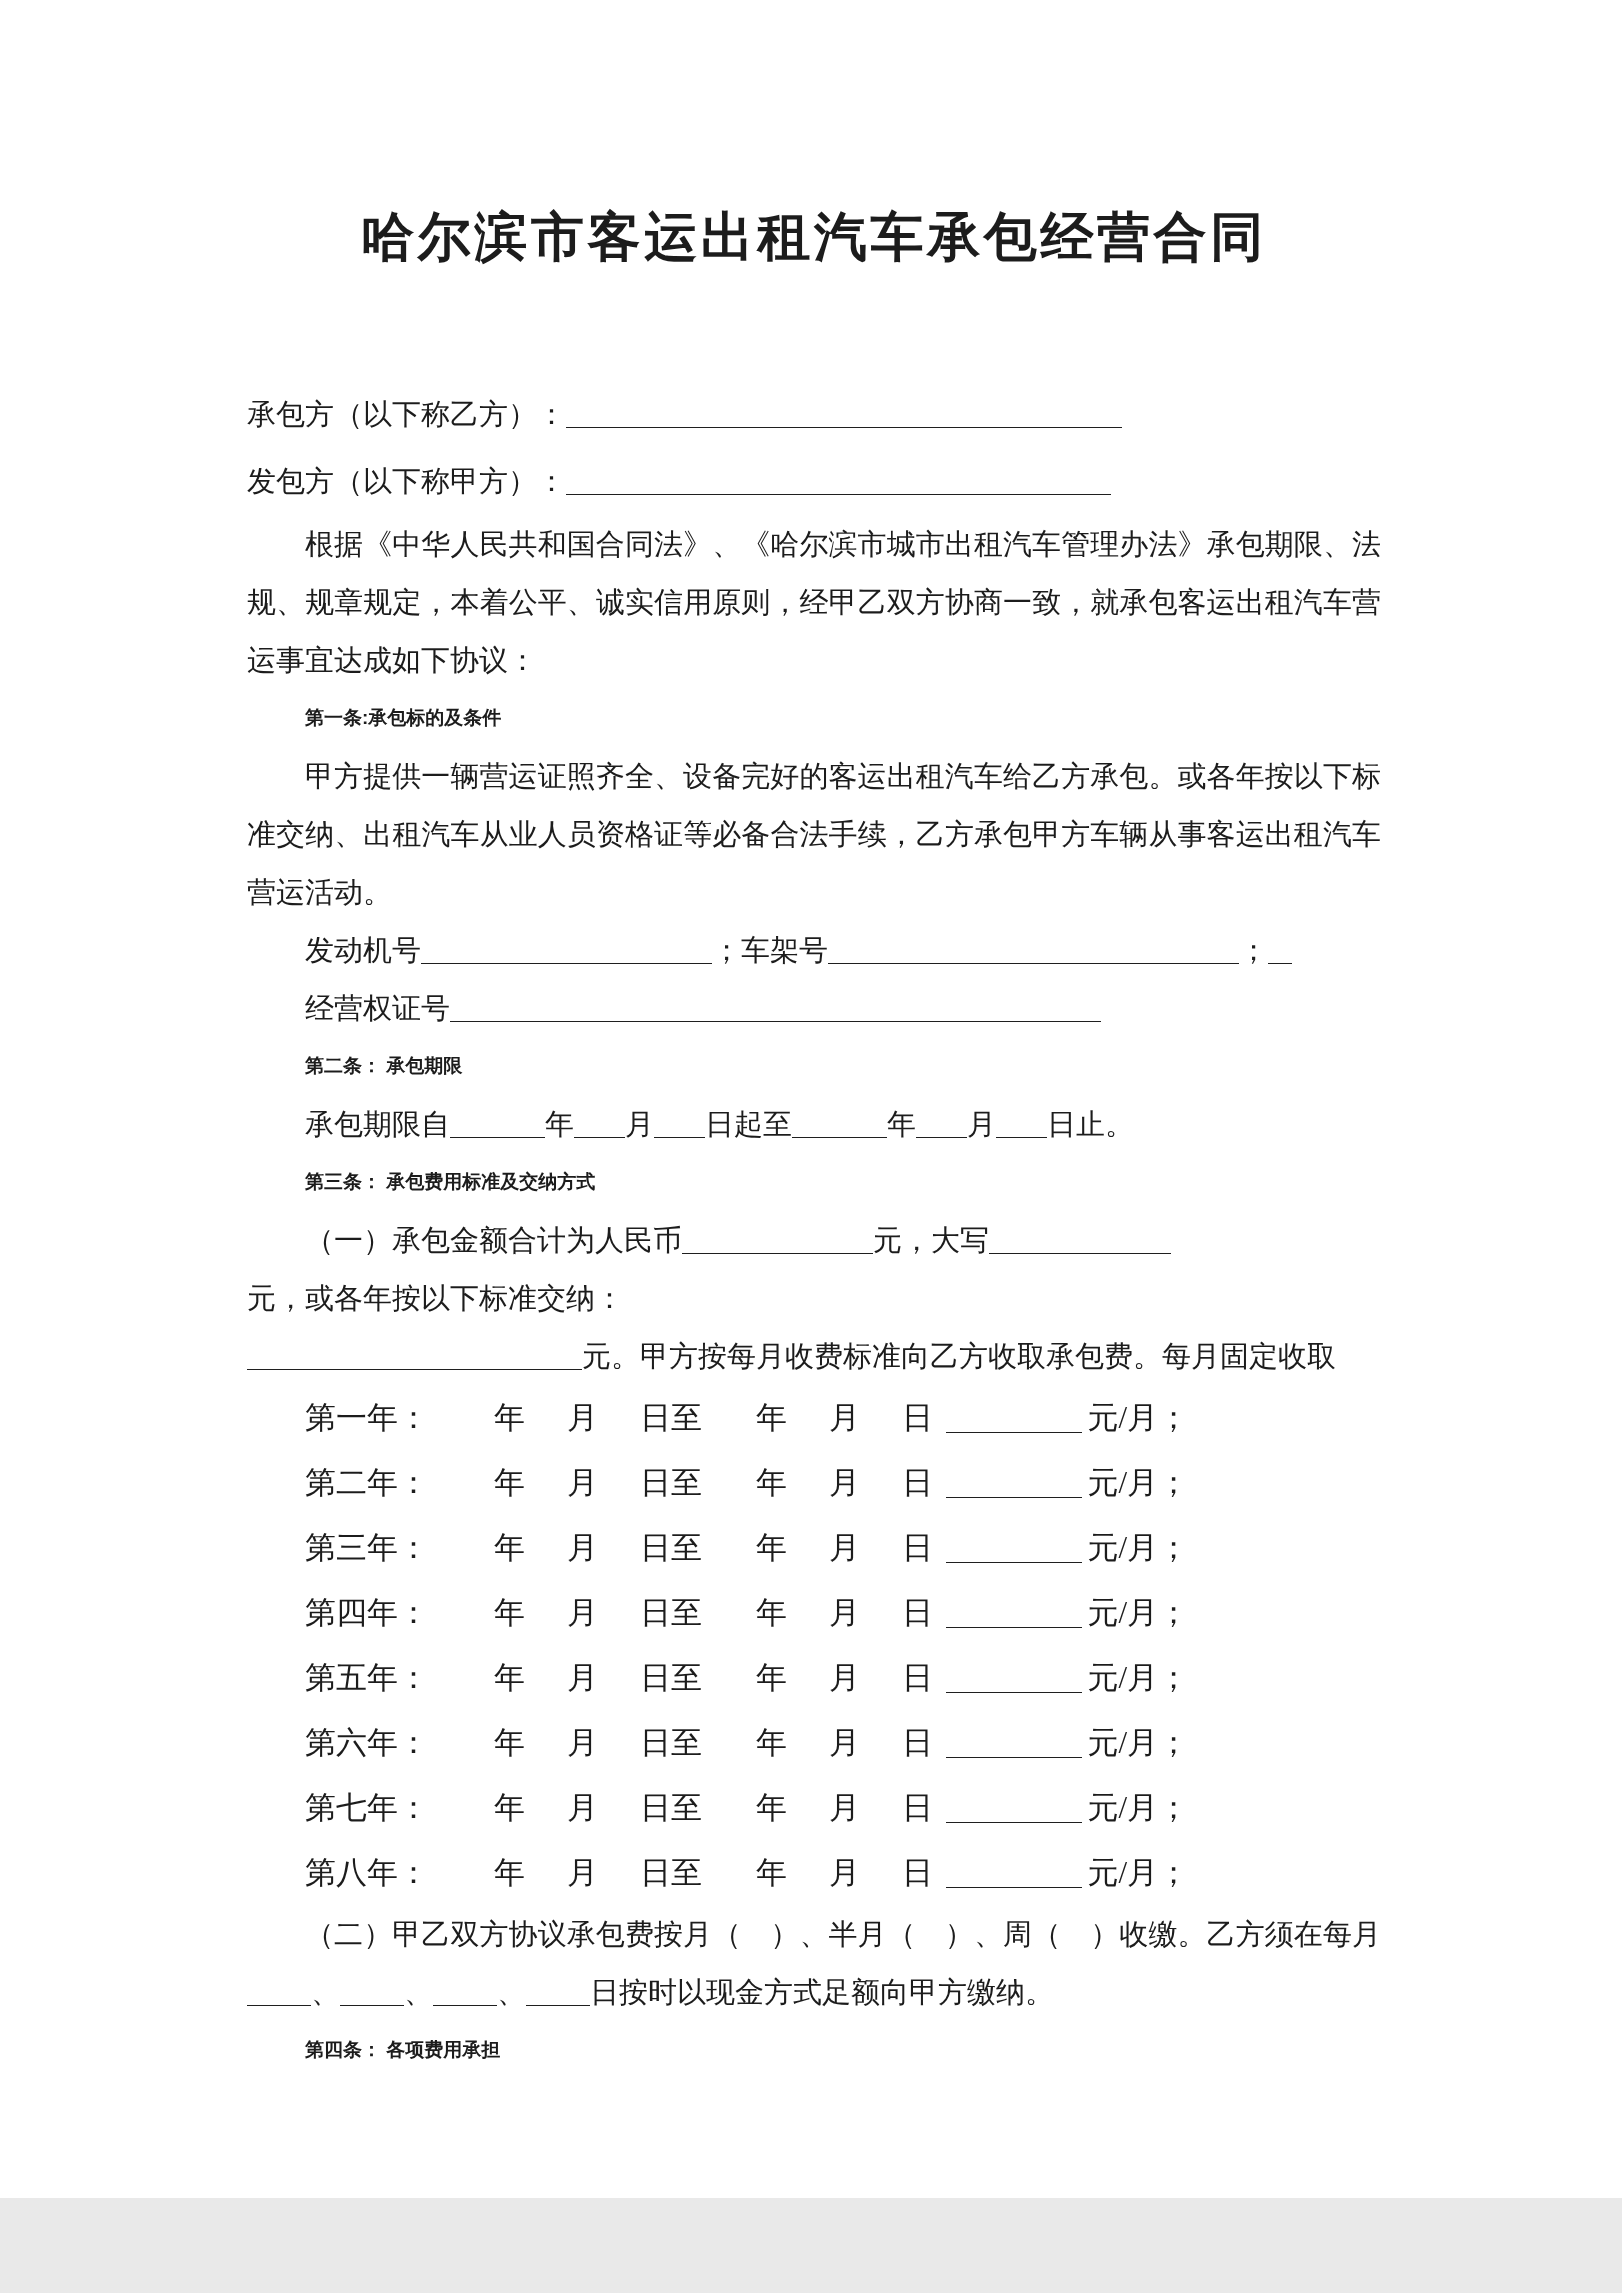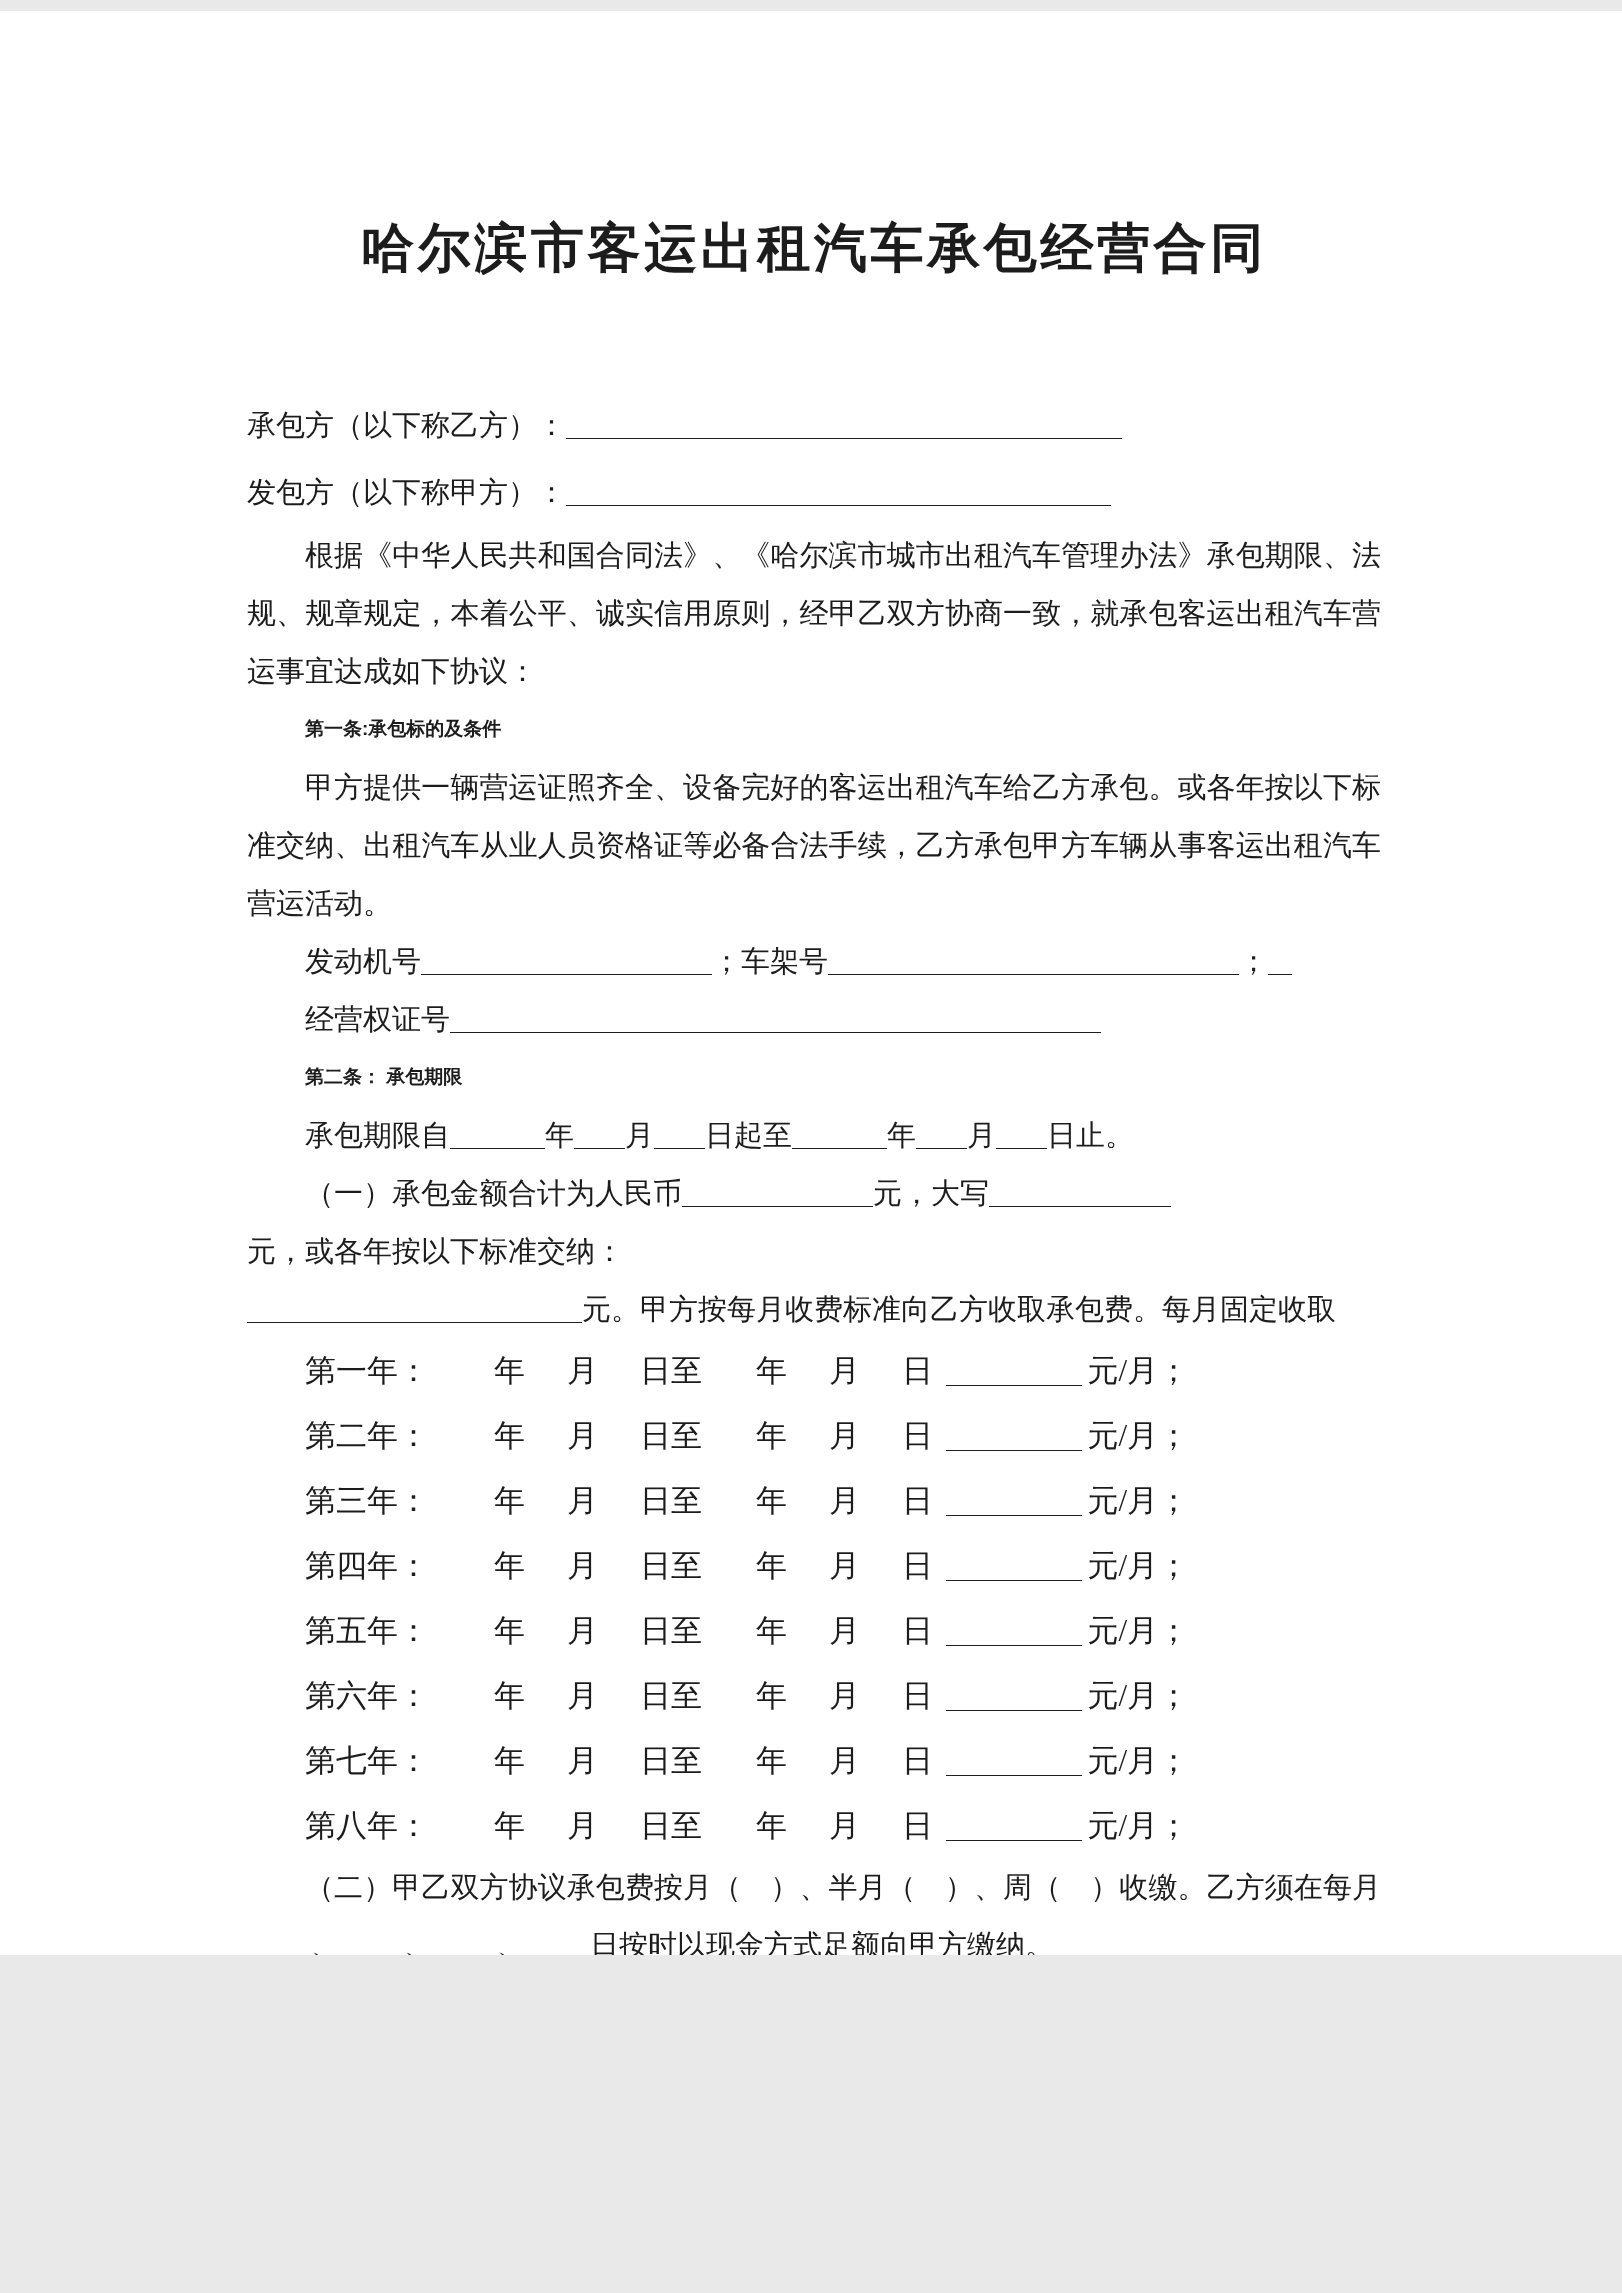--- a/index.html
+++ b/index.html
@@ -1,18 +1,18 @@
 <!DOCTYPE html>
 <html style="font-size:14.5px"><head>
 <meta charset="utf-8">
 <style>
   * { margin:0; padding:0; box-sizing:border-box; }
   html,body { background:#e9e9e9; }
   .page {
-    width:1623px; height:1944px; margin:11px auto;
+    width:1623px; height:2198px; margin:0 auto;
     background:#ffffff; color:#1c1c1c;
     font-family:"Liberation Serif","DejaVu Serif",serif;
     padding:202px 242px 0 247px;
     overflow:hidden;
   }
   .title {
     font-size:53px; font-weight:700; text-align:center;
     letter-spacing:3.6px; margin-bottom:107px;
   }
   .line { font-size:29px; line-height:58px; white-space:nowrap; }
@@ -67,20 +67,21 @@
   <div class="line indent">
     <span>经营权证号</span><span class="blank" style="width:651px"></span>
   </div>
 
   <div class="heading">第二条： 承包期限</div>
 
   <div class="line indent">
     <span>承包期限自</span><span class="blank" style="width:95px"></span><span>年</span><span class="blank" style="width:51px"></span><span>月</span><span class="blank" style="width:51px"></span><span>日起至</span><span class="blank" style="width:95px"></span><span>年</span><span class="blank" style="width:51px"></span><span>月</span><span class="blank" style="width:51px"></span><span>日止。</span>
   </div>
 
+  <div class="heading">第三条： 承包费用标准及交纳方式</div>
 
   <div class="line indent">
     <span>（一）承包金额合计为人民币</span><span class="blank" style="width:191px"></span><span>元，大写</span><span class="blank" style="width:182px"></span>
   </div>
 
   <div class="line">元，或各年按以下标准交纳：</div>
 
   <div class="line">
     <span class="blank" style="width:335px"></span><span>元。甲方按每月收费标准向乙方收取承包费。每月固定收取</span>
   </div>

